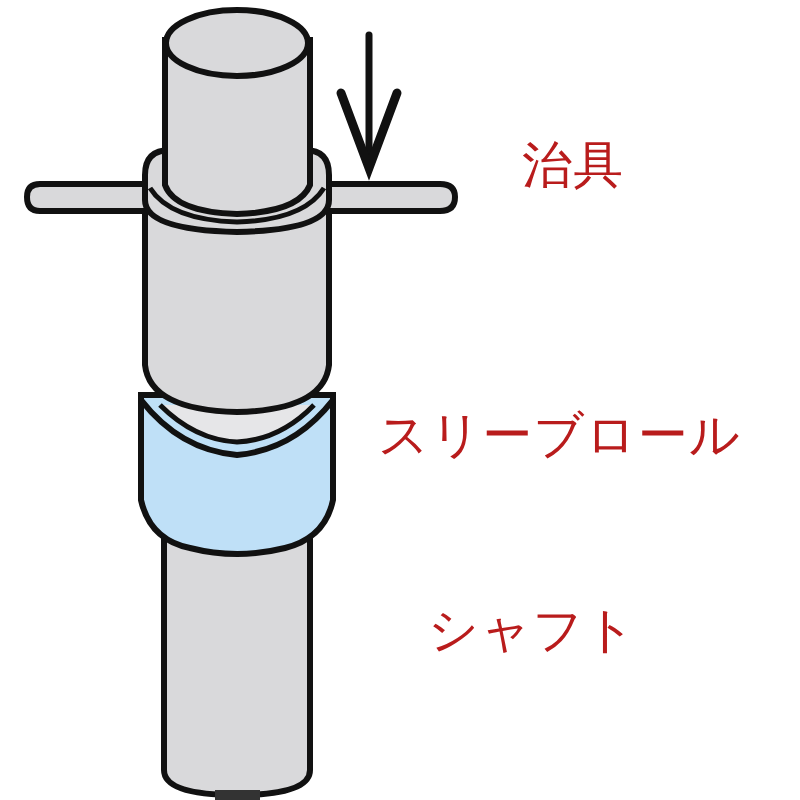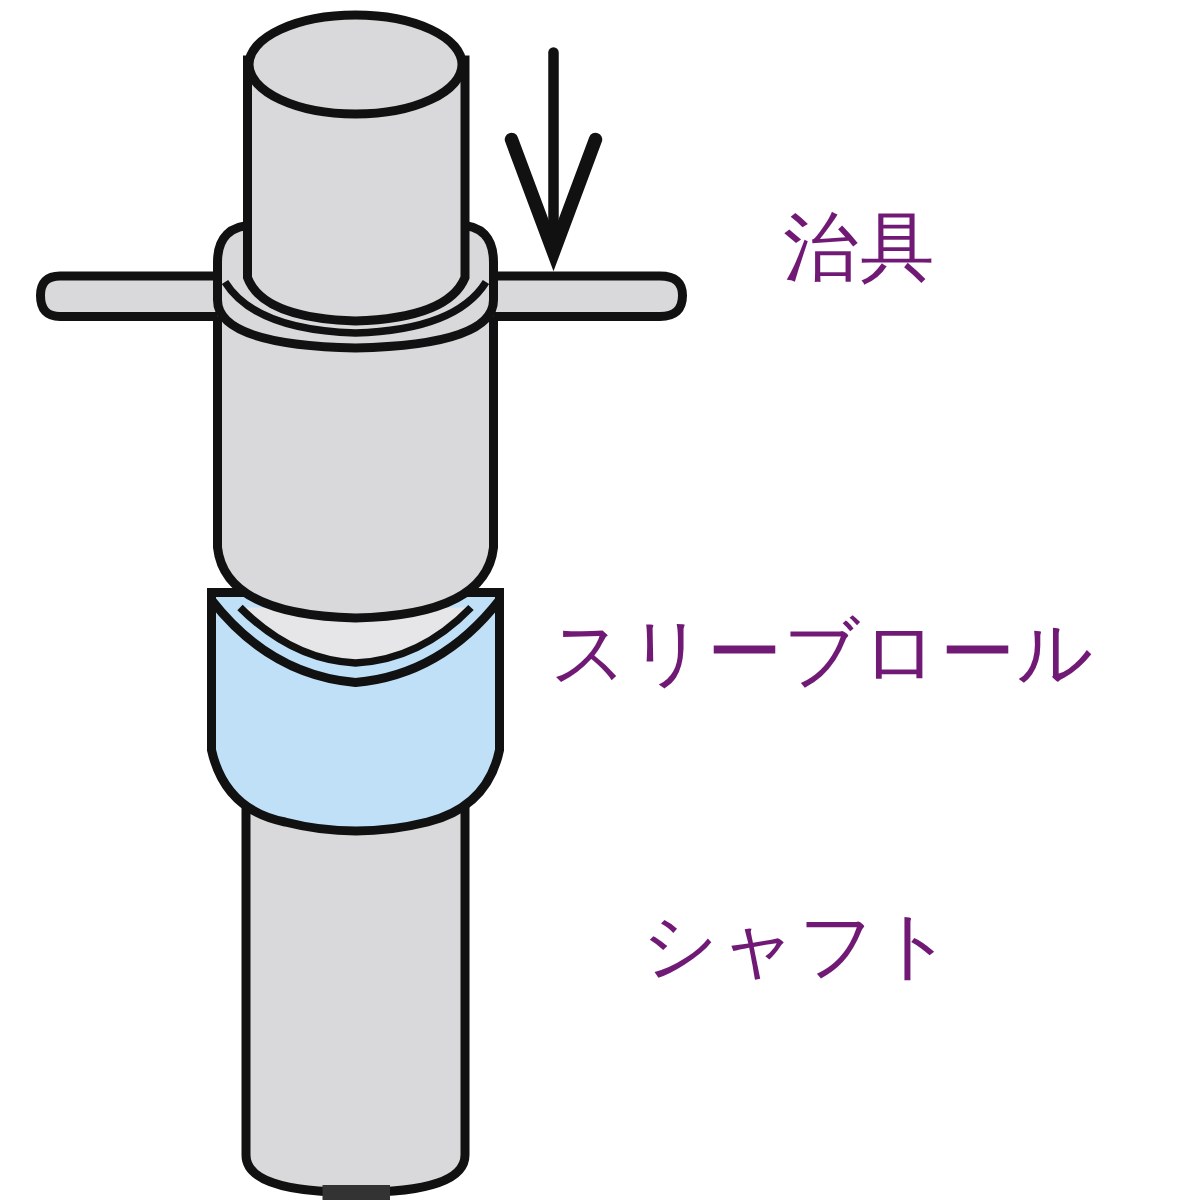--- a/index.html
+++ b/index.html
@@ -1,20 +1,20 @@
 <!DOCTYPE html>
 <html><head>
   <meta charset="utf-8">
   <style>
     html, body { margin: 0; padding: 0; background: #ffffff; }
     body { width: 800px; height: 800px; position: relative; overflow: hidden; font-family: "DejaVu Sans", sans-serif; }
     svg.diagram { position: absolute; left: 0; top: 0; }
-    .label { position: absolute; color: #701a75; font-size: 50px; line-height: 1; white-space: nowrap; font-family: "DejaVu Sans", sans-serif; letter-spacing: 1px; }
+    .label { position: absolute; color: #b91c1c; font-size: 50px; line-height: 1; white-space: nowrap; font-family: "DejaVu Sans", sans-serif; letter-spacing: 1px; }
     #lbl-jig { left: 522px; top: 140px; }
-    #lbl-roll { left: 367px; top: 410px; font-family: Liberation Serif, serif; }
+    #lbl-roll { left: 378px; top: 410px; font-family: Liberation Serif, serif; }
     #lbl-shaft { left: 428px; top: 605px; }
   </style>
 </head>
 <body>
 
 <svg class="diagram" width="800" height="800" viewBox="0 0 800 800">
 
   <g>
     <path d="M164 520 L164 770 Q164 795 237 795 Q310 795 310 770 L310 520 Z" fill="#d9d9db" stroke="#111" stroke-width="6"></path>
     <rect x="215" y="790" width="45" height="10" fill="#333"></rect>

